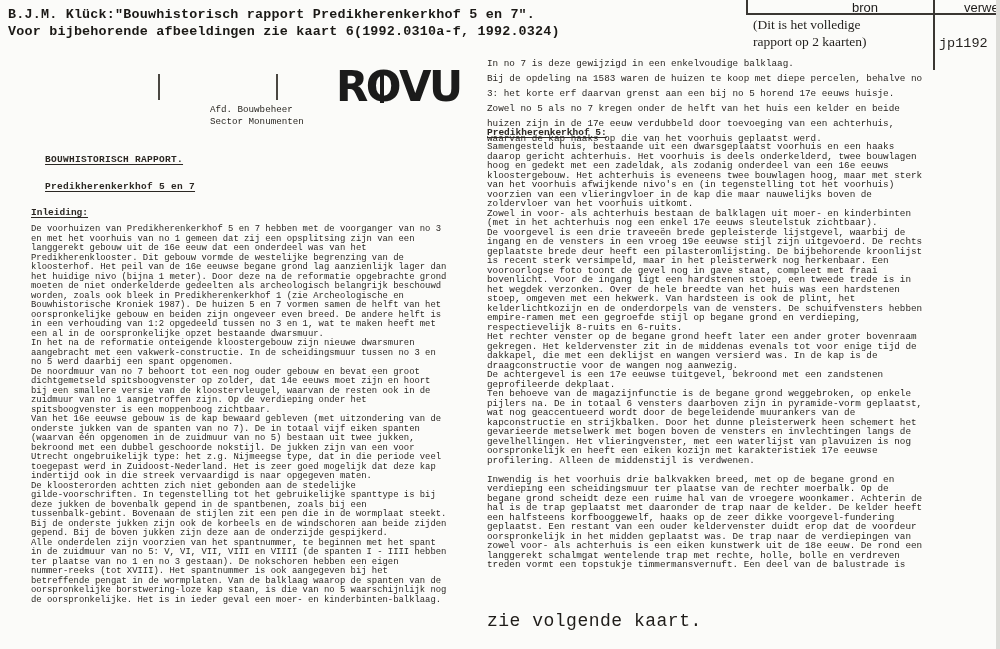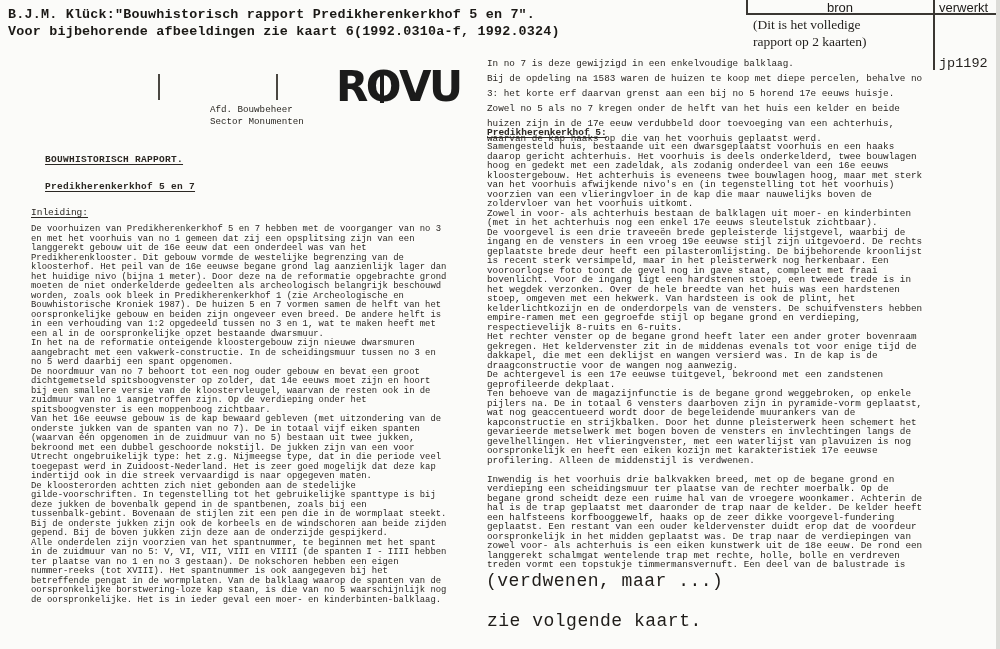--- a/index.html
+++ b/index.html
@@ -8,56 +8,56 @@
     position:relative;
     width:1000px;height:649px;
     background:#fbfbf9;
     overflow:hidden;
     font-family:"Liberation Mono","DejaVu Sans Mono",monospace;
     color:#2b2723;
   }
   .abs{position:absolute;}
   .pre{white-space:pre;}
   .mono{font-family:"Liberation Mono","DejaVu Sans Mono",monospace;}
-  .sans{font-family:"Liberation Sans","DejaVu Sans",sans-serif;}
+  .sans{font-family:"Liberation Sans","DejaVu Sans",sans-serif;padding-left:25px;}
   .ul{text-decoration:underline;text-underline-offset:2px;}
 
   .citation{left:8px;font-size:13.4px;line-height:17px;font-weight:bold;color:#1b1916;letter-spacing:.2px;}
   .citation1{top:6px;}
   .citation2{top:23px;}
 
   
   .stamp-vline-left{left:746px;top:0;width:2px;height:14px;background:#3a3733;}
   .stamp-vline-mid{left:933px;top:0;width:2px;height:70px;background:#3a3733;}
   .stamp-hline{left:746px;top:13px;width:254px;height:2px;background:#3a3733;}
   .stamp-h1{left:747px;top:0;width:186px;text-align:center;font-size:13px;color:#1d1b19;}
   .stamp-h2{left:939px;top:0;font-size:13px;color:#1d1b19;}
   .stamp-v1{left:753px;top:17px;font-size:13.5px;line-height:16.5px;color:#221f1c;font-family:Liberation Serif, serif;}
-  .stamp-v2{left:939px;top:36px;font-size:13.5px;color:#221f1c;margin-top:20px;}
+  .stamp-v2{left:939px;top:36px;font-size:13.5px;color:#221f1c;}
 
   
   .logo{left:336px;top:66px;height:40px;display:flex;align-items:center;
         font-family:"DejaVu Sans","Liberation Sans",sans-serif;
         font-weight:bold;font-size:42px;letter-spacing:-2.5px;color:#1b1b1b;}
   .logo-o{position:relative;display:inline-block;}
   .logo-needle{position:absolute;left:50%;top:18%;width:4px;height:66%;
                background:#1b1b1b;transform:translateX(-50%);}
 
   .regmark{width:2px;height:26px;background:#4a4742;top:74px;}
   .regmark1{left:158px;}
   .regmark2{left:276px;}
 
   .letterhead{top:104px;font-size:9.2px;line-height:11.5px;color:#2a2722;}
   .org{left:45px;}
   .dept{left:210px;}
 
   .report-title{left:45px;top:154px;font-size:9.5px;font-weight:bold;letter-spacing:.3px;}
   .subject-title{left:45px;top:181px;font-size:9.5px;font-weight:bold;letter-spacing:.3px;}
 
-  .lc-heading{left:31px;top:207px;font-size:9.5px;font-weight:normal;}
+  .lc-heading{left:31px;top:207px;font-size:9.5px;font-weight:bold;}
   .lc-body{left:31px;top:225px;font-size:8.9px;line-height:9.5px;}
 
   .rc-cont{left:487px;top:56px;font-size:9.3px;line-height:15px;}
   .rc-heading{left:487px;top:127px;font-size:9.5px;font-weight:bold;}
   .rc-body{left:487px;top:142px;font-size:9.3px;line-height:9.5px;}
 
   .note{font-size:18px;color:#1f1c19;letter-spacing:.5px;}
   .note1{left:486px;top:571px;}
   .note2{left:487px;top:611px;}
 
@@ -185,18 +185,17 @@
 Inwendig is het voorhuis drie balkvakken breed, met op de begane grond en
 verdieping een scheidingsmuur ter plaatse van de rechter moerbalk. Op de
 begane grond scheidt deze een ruime hal van de vroegere woonkamer. Achterin de
 hal is de trap geplaatst met daaronder de trap naar de kelder. De kelder heeft
 een halfsteens korfbooggewelf, haaks op de zeer dikke voorgevel-fundering
 geplaatst. Een restant van een ouder keldervenster duidt erop dat de voordeur
 oorspronkelijk in het midden geplaatst was. De trap naar de verdiepingen van
 zowel voor- als achterhuis is een eiken kunstwerk uit de 18e eeuw. De rond een
 langgerekt schalmgat wentelende trap met rechte, holle, bolle en verdreven
 treden vormt een topstukje timmermansvernuft. Een deel van de balustrade is</div>
-  <div class="abs note note1 mono">(verdwenen, maar ...)</div>
   <div class="abs note note2 mono">zie volgende kaart.</div>
 
   <div class="abs scan-edge"></div>
 
 </div>
 
 </body></html>

